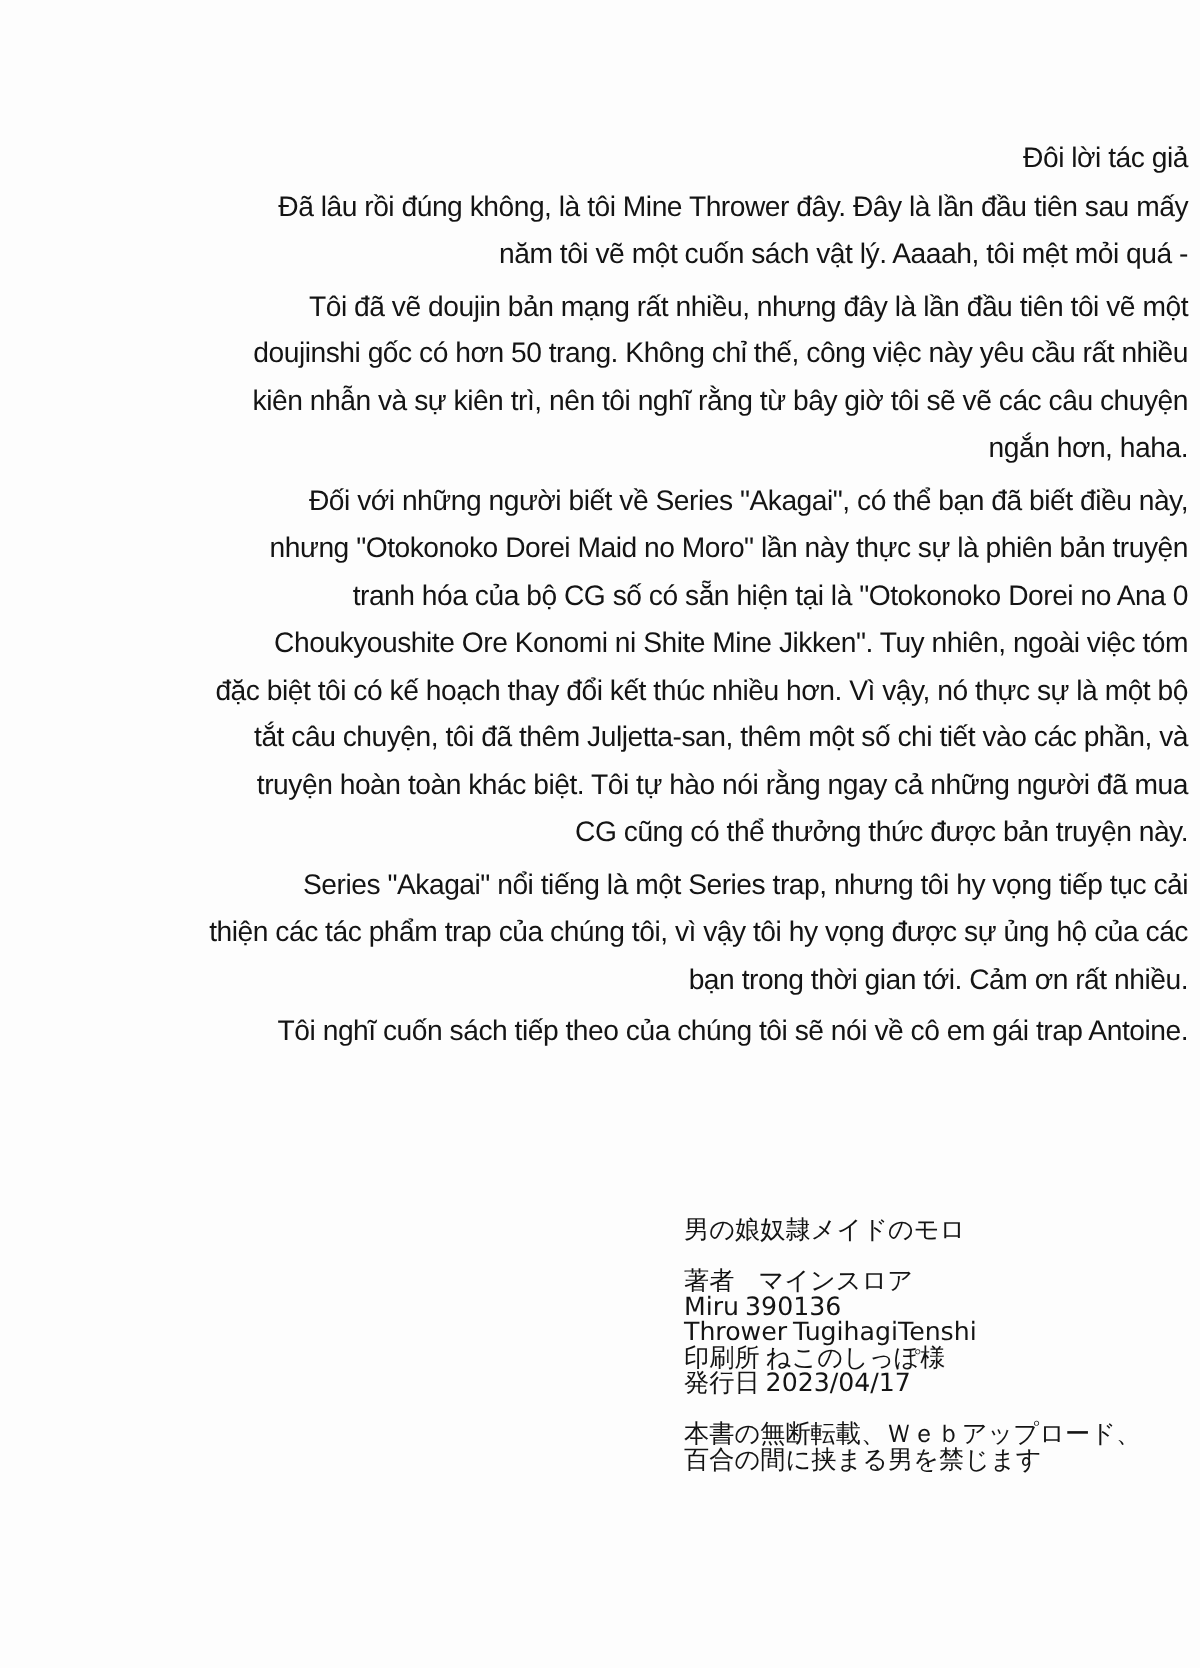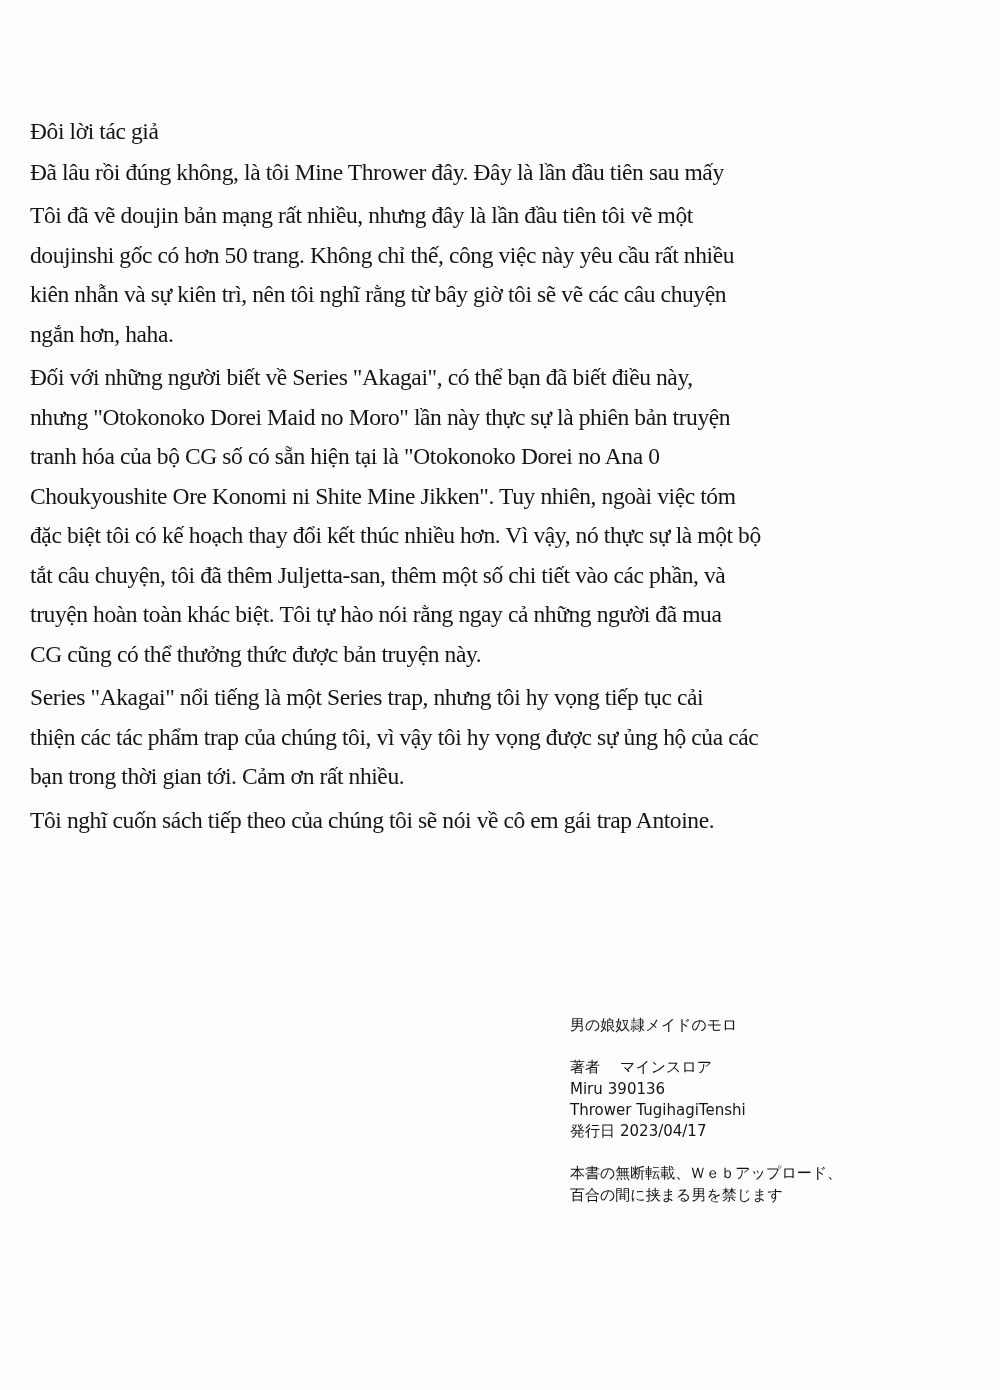--- a/index.html
+++ b/index.html
@@ -18,46 +18,47 @@
       position: absolute;
       left: 0; top: 0;
       width: 1000px; height: 1390px;
       background: #fdfdfd;
     }
     .afterword {
       position: absolute;
       left: 30px;
       top: 112px;
       width: 960px;
-      font-family: Liberation Serif, serif;
+      font-family: Liberation Sans, sans-serif;
       font-size: 23.5px;
       line-height: 39.5px;
       letter-spacing: -0.4px;
       color: #141414;
+      text-align: right;
     }
     .afterword .heading {
       margin: 0 0 1px 0;
       font-weight: normal;
       font-size: 23.5px;
       line-height: 39.5px;
     }
     .afterword .para {
       margin: 0 0 4px 0;
     }
     .afterword .line {
       display: block;
       white-space: nowrap;
     }
     .colophon {
       position: absolute;
       left: 570px;
       top: 1015px;
       width: 400px;
       font-family: "DejaVu Sans", sans-serif;
-      font-size: 15px;
+      font-size: 21px;
       line-height: 21.3px;
       color: #141414;
     }
     .colophon .row {
       display: block;
       white-space: nowrap;
     }
     .colophon .gap {
       height: 21px;
     }
@@ -73,20 +74,21 @@
 </head>
 <body>
 
 <div class="page">
 
   <div class="afterword">
     <div class="heading">Đôi lời tác giả</div>
 
     <div class="para">
       <span class="line">Đã lâu rồi đúng không, là tôi Mine Thrower đây. Đây là lần đầu tiên sau mấy</span>
+      <span class="line">năm tôi vẽ một cuốn sách vật lý. Aaaah, tôi mệt mỏi quá -</span>
     </div>
 
     <div class="para">
       <span class="line">Tôi đã vẽ doujin bản mạng rất nhiều, nhưng đây là lần đầu tiên tôi vẽ một</span>
       <span class="line">doujinshi gốc có hơn 50 trang. Không chỉ thế, công việc này yêu cầu rất nhiều</span>
       <span class="line">kiên nhẫn và sự kiên trì, nên tôi nghĩ rằng từ bây giờ tôi sẽ vẽ các câu chuyện</span>
       <span class="line">ngắn hơn, haha.</span>
     </div>
 
     <div class="para">
@@ -117,20 +119,23 @@
     <span class="row">
       <span>著者</span><span class="label-gap"></span><span>マインスロア</span>
     </span>
     <span class="row">
       <span>Miru</span><span class="sp"></span><span>390136</span>
     </span>
     <span class="row">
       <span>Thrower</span><span class="sp"></span><span>TugihagiTenshi</span>
     </span>
     <span class="row">
+      <span>印刷所</span><span class="sp"></span><span>ねこのしっぽ様</span>
+    </span>
+    <span class="row">
       <span>発行日</span><span class="sp"></span><span>2023/04/17</span>
     </span>
     <div class="gap"></div>
     <span class="row">本書の無断転載、Ｗｅｂアップロード、</span>
     <span class="row">百合の間に挟まる男を禁じます</span>
   </div>
 
 </div>
 
 </body></html>

